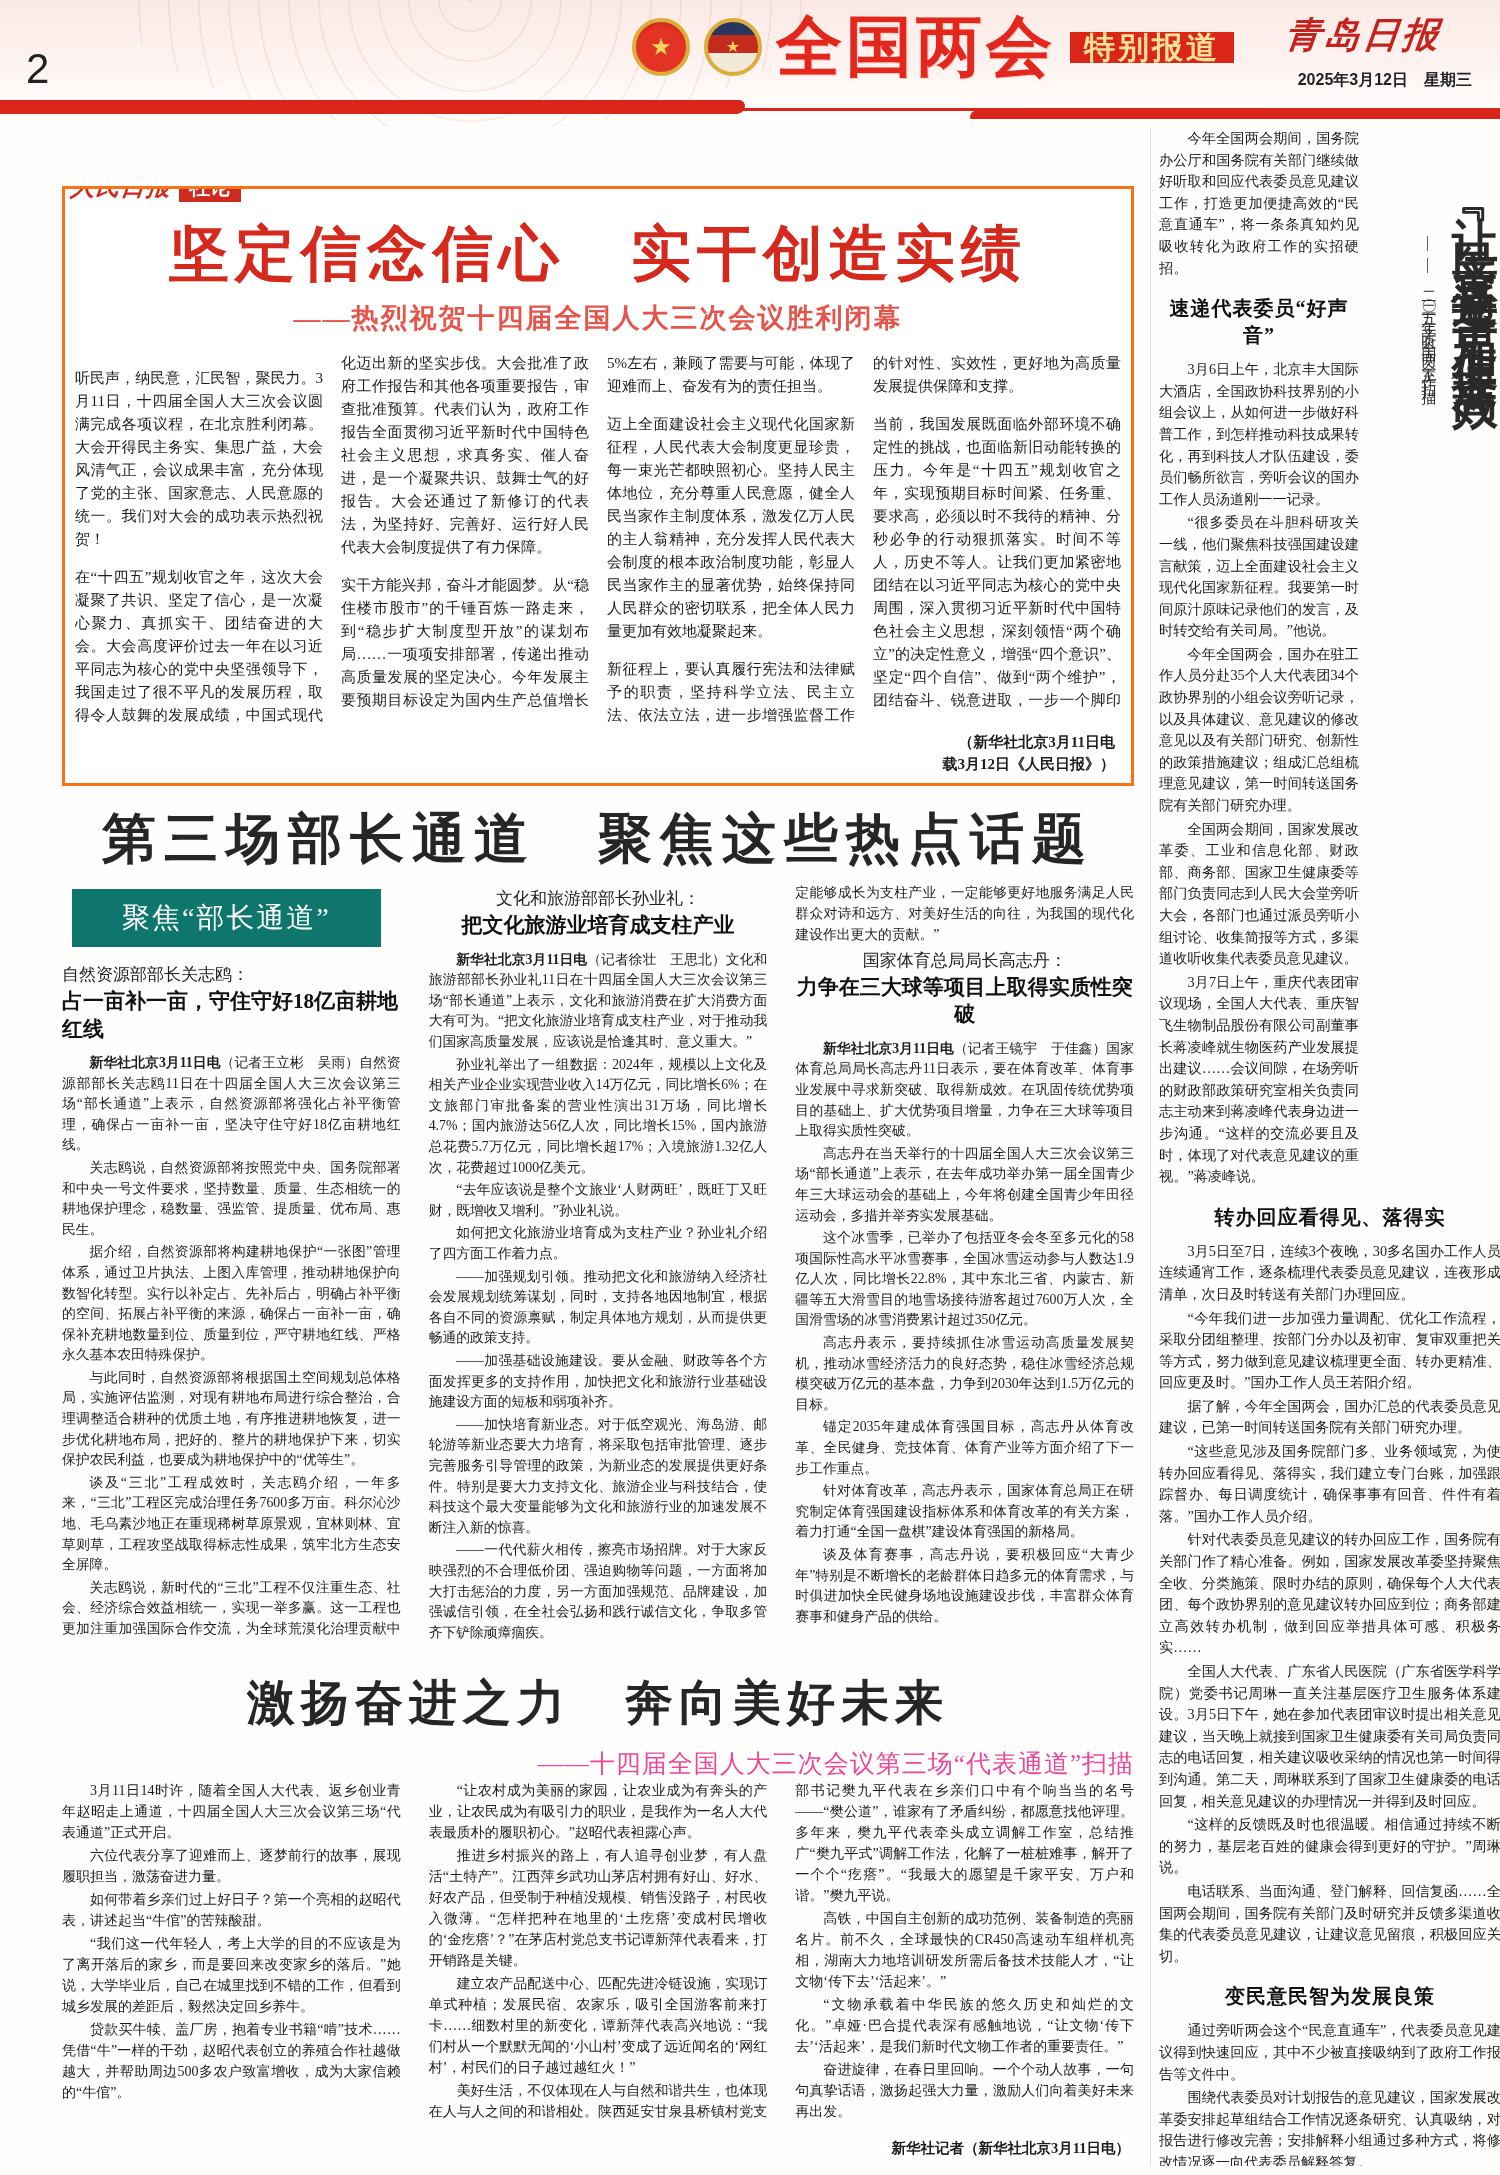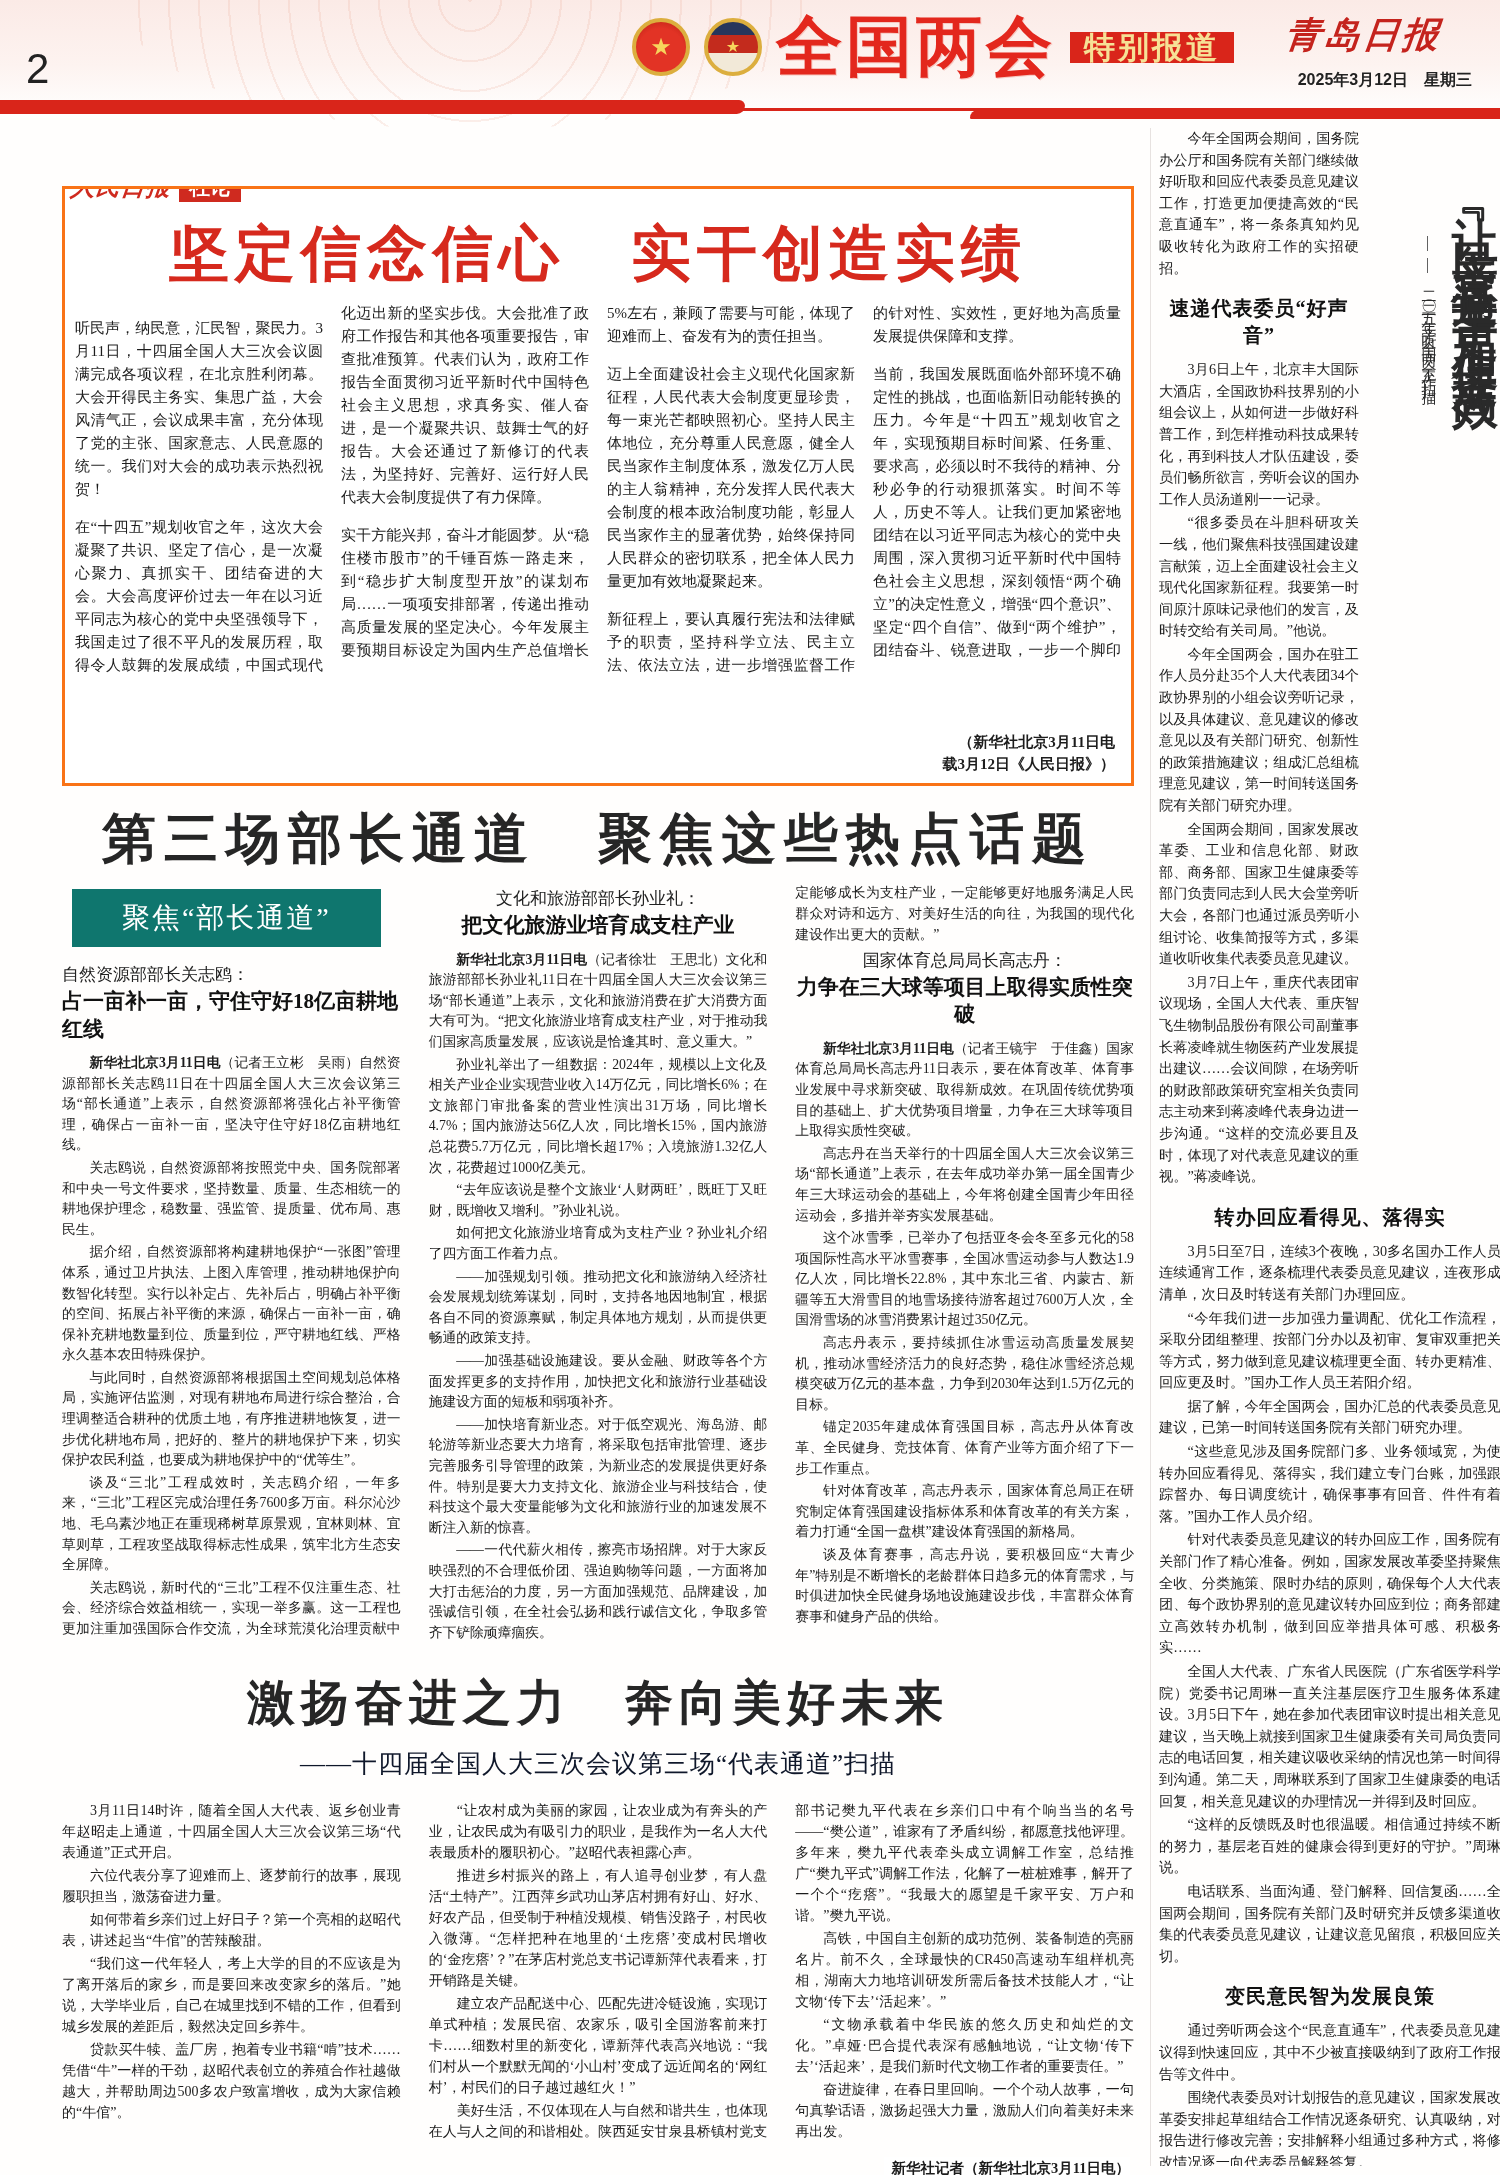--- a/index.html
+++ b/index.html
@@ -50,21 +50,21 @@
   .minister-grid{display:grid;grid-template-columns:1fr 1fr 1fr;column-gap:28px;height:758px;overflow:hidden;}
   .kicker-box{background:#0f766e;color:#fff;font-size:28px;font-weight:400;text-align:center;
           letter-spacing:2px;padding:10px 0;margin:6px 20px 16px 10px;}
   .m-role{font-size:17px;margin:4px 0 2px;color:#222;}
   .m-title{font-size:21px;font-weight:900;margin:0 0 10px;color:#111;line-height:1.3;}
   .center{text-align:center;}
   .m-body p,.m-cont p{margin:0 0 2px;font-size:13.8px;line-height:20.6px;text-align:justify;text-indent:2em;}
   .m-cont p{text-indent:0;}
   .deputy-wrap{position:relative;}
   .deputy-head{margin:30px 0 0;text-align:center;font-size:48px;font-weight:900;color:#262626;letter-spacing:6px;}
-  .deputy-sub{margin:12px 0 20px;text-align:center;font-size:25px;color:#0f172a;letter-spacing:1px;}
+  .deputy-sub{margin:12px 0 0;text-align:right;font-size:25px;color:#ec4899;letter-spacing:1px;}
   .deputy-body{column-count:3;column-gap:28px;font-size:14px;line-height:21px;height:378px;
           overflow:hidden;text-align:justify;}
   .deputy-body p{margin:0 0 2px;text-indent:2em;}
   .deputy-byline{position:absolute;right:4px;bottom:0;background:#fff;padding:2px 0 0 8px;
           font-weight:900;font-size:14.5px;}
   
   .right-zone{position:absolute;left:1150px;top:128px;width:342px;height:2038px;overflow:hidden;
           border-left:1px solid #e7e2e0;padding-left:8px;box-sizing:content-box;}
   .v-block{float:right;width:128px;height:960px;margin:52px 0 24px 14px;writing-mode:vertical-rl;}
   .v-head{font-size:46px;font-weight:900;color:#2a2a2a;letter-spacing:13px;line-height:1.15;margin-left:10px;}
@@ -99,20 +99,21 @@
   <div class="redbar-right"></div>
 
   <div class="left-zone">
 
     <div class="editorial-box">
       <div class="ed-label">
         <span class="pd">人民日报</span>
         <span class="shelun">社论</span>
       </div>
       <h1 class="ed-headline">坚定信念信心　实干创造实绩</h1>
+      <div class="ed-subtitle">——热烈祝贺十四届全国人大三次会议胜利闭幕</div>
       <div class="ed-body">
           <p>听民声，纳民意，汇民智，聚民力。3月11日，十四届全国人大三次会议圆满完成各项议程，在北京胜利闭幕。大会开得民主务实、集思广益，大会风清气正，会议成果丰富，充分体现了党的主张、国家意志、人民意愿的统一。我们对大会的成功表示热烈祝贺！</p>
           <p>在“十四五”规划收官之年，这次大会凝聚了共识、坚定了信心，是一次凝心聚力、真抓实干、团结奋进的大会。大会高度评价过去一年在以习近平同志为核心的党中央坚强领导下，我国走过了很不平凡的发展历程，取得令人鼓舞的发展成绩，中国式现代化迈出新的坚实步伐。大会批准了政府工作报告和其他各项重要报告，审查批准预算。代表们认为，政府工作报告全面贯彻习近平新时代中国特色社会主义思想，求真务实、催人奋进，是一个凝聚共识、鼓舞士气的好报告。大会还通过了新修订的代表法，为坚持好、完善好、运行好人民代表大会制度提供了有力保障。</p>
           <p>实干方能兴邦，奋斗才能圆梦。从“稳住楼市股市”的千锤百炼一路走来，到“稳步扩大制度型开放”的谋划布局……一项项安排部署，传递出推动高质量发展的坚定决心。今年发展主要预期目标设定为国内生产总值增长5%左右，兼顾了需要与可能，体现了迎难而上、奋发有为的责任担当。</p>
           <p>迈上全面建设社会主义现代化国家新征程，人民代表大会制度更显珍贵，每一束光芒都映照初心。坚持人民主体地位，充分尊重人民意愿，健全人民当家作主制度体系，激发亿万人民的主人翁精神，充分发挥人民代表大会制度的根本政治制度功能，彰显人民当家作主的显著优势，始终保持同人民群众的密切联系，把全体人民力量更加有效地凝聚起来。</p>
           <p>新征程上，要认真履行宪法和法律赋予的职责，坚持科学立法、民主立法、依法立法，进一步增强监督工作的针对性、实效性，更好地为高质量发展提供保障和支撑。</p>
           <p>当前，我国发展既面临外部环境不确定性的挑战，也面临新旧动能转换的压力。今年是“十四五”规划收官之年，实现预期目标时间紧、任务重、要求高，必须以时不我待的精神、分秒必争的行动狠抓落实。时间不等人，历史不等人。让我们更加紧密地团结在以习近平同志为核心的党中央周围，深入贯彻习近平新时代中国特色社会主义思想，深刻领悟“两个确立”的决定性意义，增强“四个意识”、坚定“四个自信”、做到“两个维护”，团结奋斗、锐意进取，一步一个脚印把中国式现代化的宏伟蓝图变成美好现实。</p>
         </div>
       <div class="ed-byline">
         <div>（新华社北京3月11日电</div>

